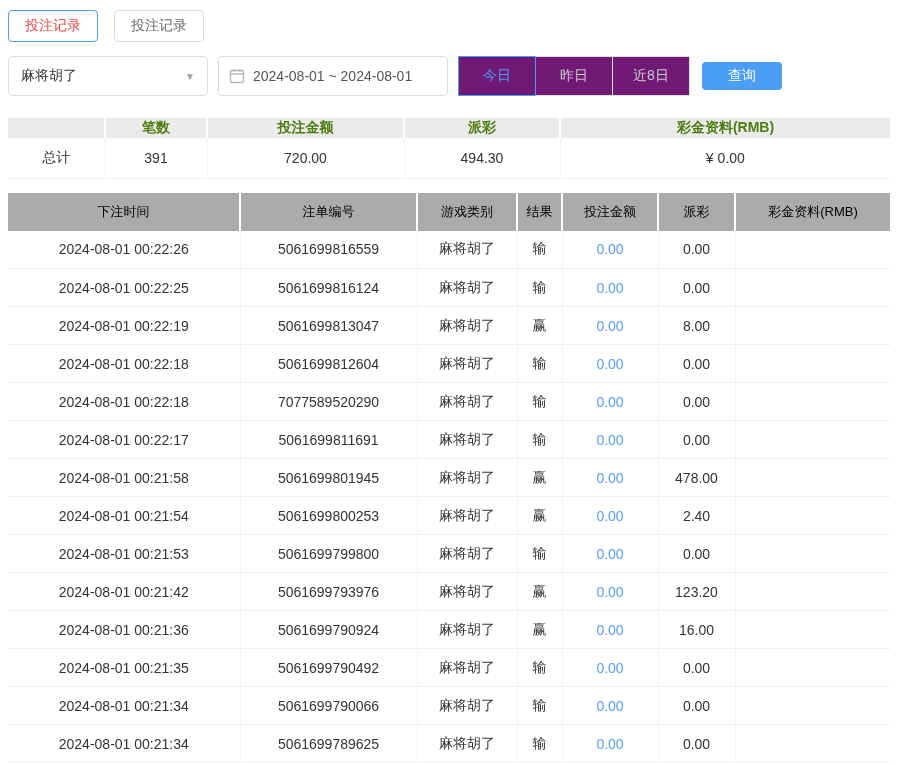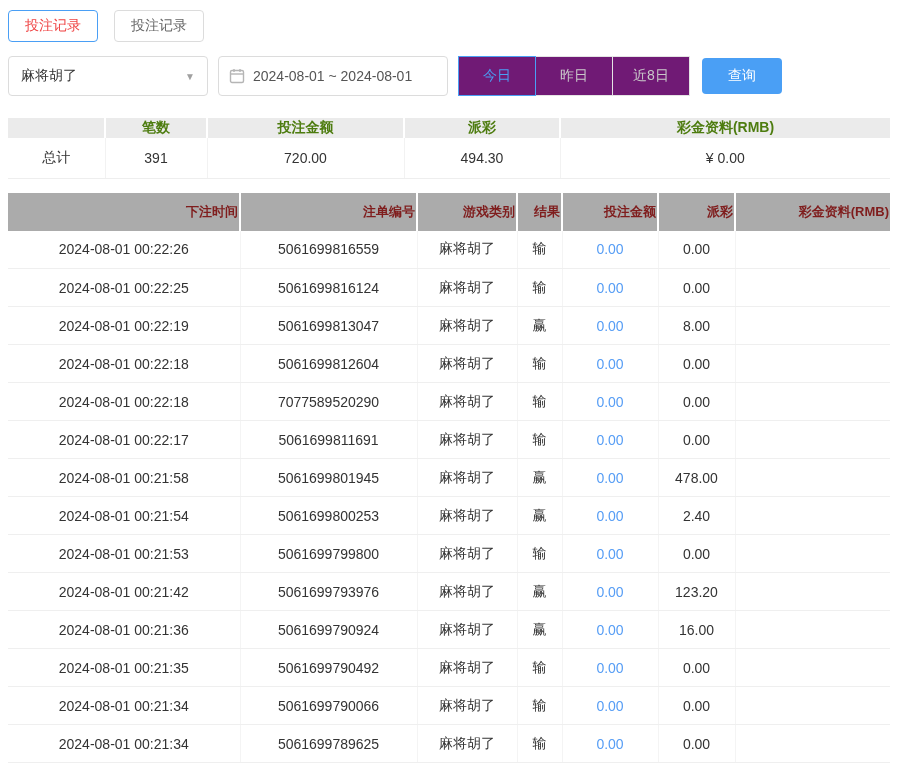--- a/index.html
+++ b/index.html
@@ -38,21 +38,21 @@
   .cal-icon { display: inline-flex; }
   .btn-group { margin-left: 10px; display: flex; }
   .qbtn {
     width: 78px; height: 40px; background: #701a75; font-size: 14px;
     border: 1px solid #e4e4e4; color: #c9c9c9; cursor: pointer;
     font-family: inherit;
   }
   .qbtn + .qbtn { margin-left: -1px; padding-left: 6px; }
   .qbtn.active { border-color: #4a9ff5; color: #4a9ff5; position: relative; z-index: 1; }
   .search-btn {
-    margin-left: 12px; width: 80px; height: 36px;
+    margin-left: 12px; width: 80px; height: 28px;
     background: #4a9ff5; color: #fff; border: none; border-radius: 4px;
     font-size: 14px; cursor: pointer; font-family: inherit;
   }
 
   
   table { border-collapse: collapse; table-layout: fixed; }
   .summary { width: 882px; margin-bottom: 14px; font-size: 14px; }
   .summary th {
     background: #ebebeb; height: 20px; font-weight: 700; color: #4d7c0f;
     border-right: 2px solid #fff; 
@@ -60,22 +60,22 @@
   .summary th:last-child { border-right: none; }
   .summary td {
     height: 40px; text-align: center; background: #fff;
     border-bottom: 1px solid #eeeeee; border-right: 1px solid #f2f2f2;
   }
   .summary td:last-child { border-right: none; }
 
   
   .records { width: 882px; font-size: 14px; }
   .records th {
-    background: #ababab; color: #7f1d1d; height: 38px; font-weight: 700;
-    font-size: 13px; border-right: 2px solid #fff; text-align: right;
+    background: #ababab; color: #000000; height: 38px; font-weight: 400;
+    font-size: 13px; border-right: 2px solid #fff; text-align: center;
   }
   .records th:last-child { border-right: none; }
   .records td {
     height: 38px; text-align: center; color: #333; background: #fff;
     border-bottom: 1px solid #efefef; border-right: 1px solid #f4f4f4;
     overflow: hidden; white-space: nowrap;
   }
   .records td:last-child { border-right: none; }
   .bet-link { color: #569df5; cursor: pointer; }
 </style>

